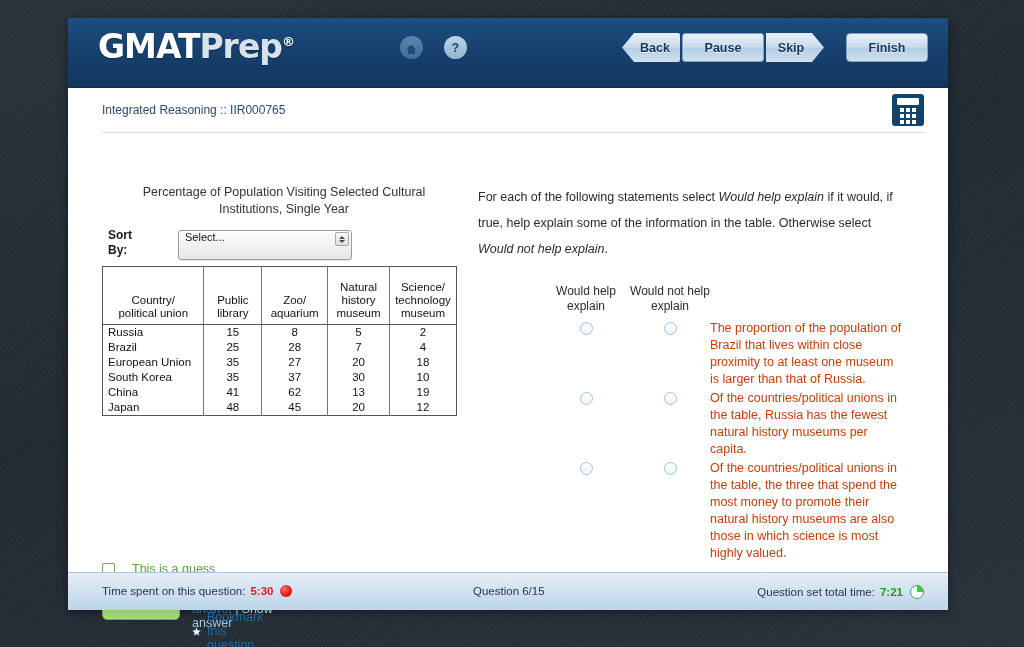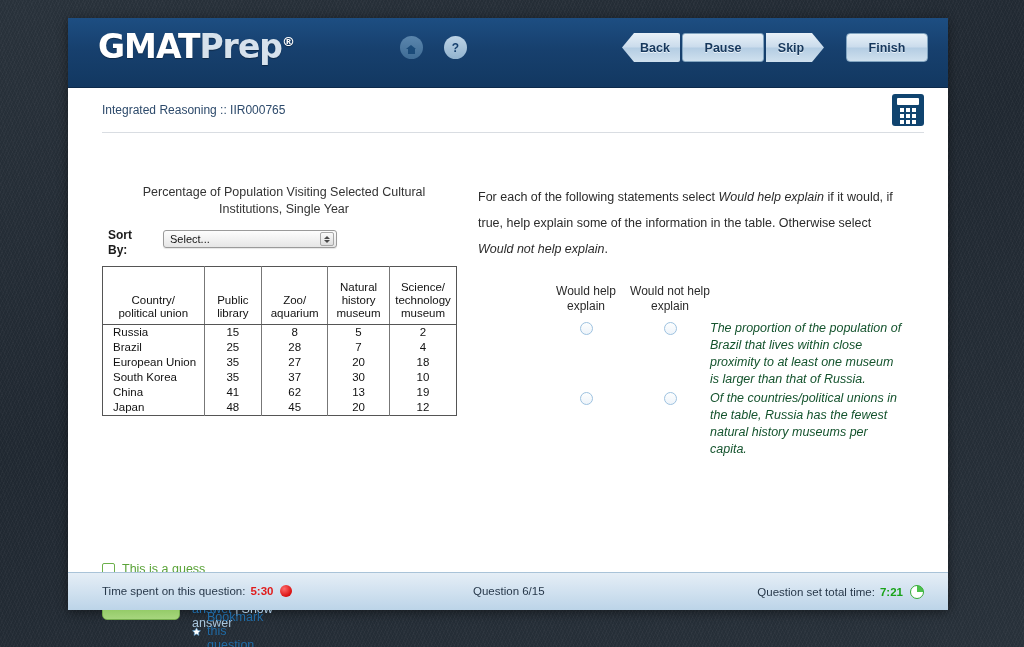--- a/index.html
+++ b/index.html
@@ -117,25 +117,25 @@
   .tbl-title {
     font-size: 12.5px; color:#333; text-align:center; line-height:17px;
     width: 340px; margin-left: 12px;
   }
   .sortrow { position:relative; margin-top: 10px; height: 34px; }
   .sortlabel {
     position:absolute; left:6px; top:0; width:60px;
     font-size:12px; font-weight:bold; color:#1a1a1a; line-height:15px;
   }
   .sortsel {
-    position:absolute; left: 61px; top: 2px; width: 174px; height: 18px;
+    position:absolute; left: 76px; top: 2px; width: 174px; height: 30px;
     border: 1px solid #9a9a9a; border-radius: 3px;
     background: linear-gradient(to bottom, #fdfdfd, #e6e6e6);
     font-size: 11px; color: #141414;
-    display:flex; align-items:center; padding-left:6px; cursor:pointer;
+    display:flex; padding-left:6px; cursor:pointer;
     box-shadow: 0 1px 1px rgba(0,0,0,0.10);
   }
   .stepper {
     position:absolute; right: 2px; top: 1px; width: 14px; height: 14px;
     background: linear-gradient(to bottom, #fafafa, #dedede);
     border: 1px solid #a8a8a8; border-radius: 2px;
     display:flex; flex-direction:column; align-items:center; justify-content:center;
   }
   .stepper .up, .stepper .dn { width:0; height:0; border-left:3px solid transparent; border-right:3px solid transparent; }
   .stepper .up { border-bottom:3.5px solid #4a4a4a; margin-bottom:1px; }
@@ -151,21 +151,21 @@
     border-left: 1px solid #777; border-right: 1px solid #777;
     padding: 0 4px;
   }
   table.data thead th {
     border-bottom: 1px solid #555;
     font-weight: normal; text-align:center; line-height:13px;
     padding: 14px 4px 4px;
     vertical-align: bottom;
   }
   table.data tbody td { text-align:center; height: 15px; line-height:15px; }
-  table.data tbody td.name { text-align:left; padding-left:10px; }
+  table.data tbody td.name { text-align:left; padding-left:5px; }
   table.data thead th:first-child, table.data tbody td:first-child { border-left:none; }
   table.data thead th:last-child, table.data tbody td:last-child { border-right:none; }
   col.c0 { width: 102px; }
   col.c1 { width: 58px; }
   col.c2 { width: 66px; }
   col.c3 { width: 62px; }
   col.c4 { width: 67px; }
 
   
   .right-col { position:absolute; left: 410px; top: 52px; width: 425px; }
@@ -183,26 +183,26 @@
   .stmt-row { position:relative; min-height: 58px; margin-bottom: 2px; }
   .radio {
     position:absolute; top: 2px; width: 13px; height: 13px;
     border-radius:50%; border: 1.5px solid #9dc2e0;
     background: linear-gradient(to bottom, #fdfefe, #eef4fa);
     cursor: pointer;
   }
   .r-yes { left: 102px; }
   .r-no  { left: 186px; }
   .stmt-text {
-    margin-left: 232px; font-size: 12.5px; color:#14532d; line-height: 17px; font-style: italic;
+    margin-left: 232px; font-size: 12.5px; color:#c2410c; line-height: 17px;
   }
 
   
   .bottom { position:absolute; left:34px; top: 430px; }
-  .guessrow { display:flex; align-items:center; }
+  .guessrow { display:flex; align-items:center;gap:10px; }
   .gcheck {
     width: 13px; height: 13px; border: 1.5px solid #6cb04a; border-radius: 2px;
     background:#fff; cursor:pointer;
   }
   .guesslabel { margin-left: 7px; font-size: 12.5px; color:#5aa338; }
 
   .actionrow { margin-top: 10px; position:relative; height: 46px; }
   #submit-btn {
     position:absolute; left: 0; top: 0;
     width: 78px; height: 34px; border-radius: 5px;
@@ -376,20 +376,25 @@
           <div class="stmt-row">
             <span class="radio r-yes"></span>
             <span class="radio r-no"></span>
             <div class="stmt-text">The proportion of the population of Brazil that lives within close proximity to at least one museum is larger than that of Russia.</div>
           </div>
           <div class="stmt-row">
             <span class="radio r-yes"></span>
             <span class="radio r-no"></span>
             <div class="stmt-text">Of the countries/political unions in the table, Russia has the fewest natural history museums per capita.</div>
           </div>
+          <div class="stmt-row">
+            <span class="radio r-yes"></span>
+            <span class="radio r-no"></span>
+            <div class="stmt-text">Of the countries/political unions in the table, the three that spend the most money to promote their natural history museums are also those in which science is most highly valued.</div>
+          </div>
         </div>
     </div>
 
     <div class="bottom">
       <div class="guessrow">
         <span class="gcheck"></span>
         <span class="guesslabel">This is a guess</span>
       </div>
 
       <div class="actionrow">

